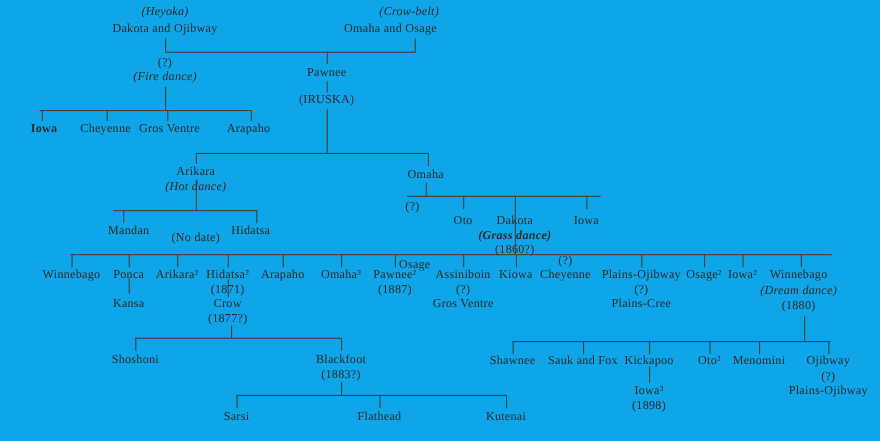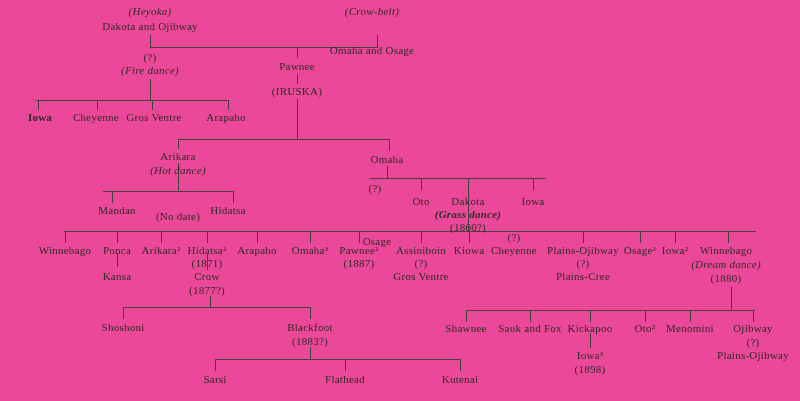--- a/index.html
+++ b/index.html
@@ -21,21 +21,21 @@
   }
   .italic{font-style:italic;}
   .bold{font-weight:bold;}
   .hline,.vline{position:absolute;background:#45413d;}
   .hline{height:1px;}
   .vline{width:1px;}
 </style>
 </head>
 <body>
 
-<div id="stage" style="background: #ec4899;">
+<div id="stage" style="background: #0ea5e9;">
     <div class="hline" style="left: 150px; top: 47px; width: 228px; background: rgb(69, 65, 61);"></div>
     <div class="hline" style="left: 36px; top: 100px; width: 192px; background: rgb(69, 65, 61);"></div>
     <div class="hline" style="left: 178px; top: 139px; width: 212px; background: rgb(69, 65, 61);"></div>
     <div class="hline" style="left: 103px; top: 191px; width: 131px; background: rgb(69, 65, 61);"></div>
     <div class="hline" style="left: 370px; top: 178px; width: 176px; background: rgb(69, 65, 61);"></div>
     <div class="hline" style="left: 64px; top: 231px; width: 692px; background: rgb(69, 65, 61);"></div>
     <div class="hline" style="left: 123px; top: 307px; width: 187px; background: rgb(69, 65, 61);"></div>
     <div class="hline" style="left: 466px; top: 310px; width: 289px; background: rgb(69, 65, 61);"></div>
     <div class="hline" style="left: 215px; top: 359px; width: 245px; background: rgb(69, 65, 61);"></div>
     <div class="vline" style="left: 150px; top: 35px; height: 12px; background: rgb(69, 65, 61);"></div>
@@ -84,21 +84,21 @@
     <div class="vline" style="left: 466px; top: 310px; height: 12px; background: rgb(69, 65, 61);"></div>
     <div class="vline" style="left: 530px; top: 310px; height: 12px; background: rgb(69, 65, 61);"></div>
     <div class="vline" style="left: 590px; top: 310px; height: 12px; background: rgb(69, 65, 61);"></div>
     <div class="vline" style="left: 645px; top: 310px; height: 12px; background: rgb(69, 65, 61);"></div>
     <div class="vline" style="left: 690px; top: 310px; height: 12px; background: rgb(69, 65, 61);"></div>
     <div class="vline" style="left: 753px; top: 310px; height: 12px; background: rgb(69, 65, 61);"></div>
     <div class="vline" style="left: 590px; top: 333px; height: 15px; background: rgb(69, 65, 61);"></div>
     <div class="label italic" style="left: 150px; top: 6px; color: rgb(46, 43, 40);">(Heyoka)</div>
     <div class="label" style="left: 150px; top: 21px; color: rgb(46, 43, 40);">Dakota and Ojibway</div>
     <div class="label italic" style="left: 372px; top: 6px; color: rgb(46, 43, 40);">(Crow-belt)</div>
-    <div class="label" style="left: 372px; top: 21px; color: rgb(46, 43, 40); margin-top: 24px;">Omaha and Osage</div>
+    <div class="label" style="left: 355px; top: 21px; color: rgb(46, 43, 40);">Omaha and Osage</div>
     <div class="label" style="left: 150px; top: 52px; color: rgb(46, 43, 40);">(?)</div>
     <div class="label italic" style="left: 150px; top: 65px; color: rgb(46, 43, 40);">(Fire dance)</div>
     <div class="label" style="left: 297px; top: 61px; color: rgb(46, 43, 40);">Pawnee</div>
     <div class="label" style="left: 297px; top: 86px; color: rgb(46, 43, 40);">(IRUSKA)</div>
     <div class="label bold" style="left: 40px; top: 112px; color: rgb(46, 43, 40);">Iowa</div>
     <div class="label" style="left: 96px; top: 112px; color: rgb(46, 43, 40);">Cheyenne</div>
     <div class="label" style="left: 154px; top: 112px; color: rgb(46, 43, 40);">Gros Ventre</div>
     <div class="label" style="left: 226px; top: 112px; color: rgb(46, 43, 40);">Arapaho</div>
     <div class="label" style="left: 178px; top: 151px; color: rgb(46, 43, 40);">Arikara</div>
     <div class="label italic" style="left: 178px; top: 165px; color: rgb(46, 43, 40);">(Hot dance)</div>

